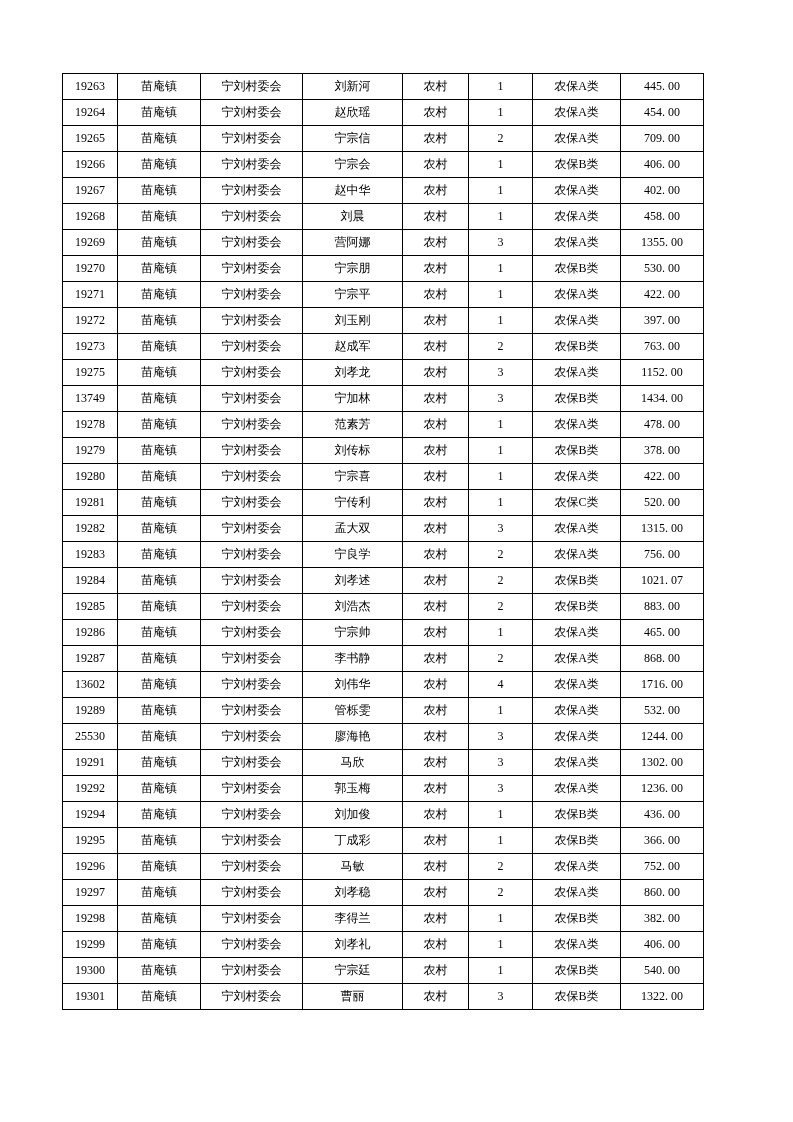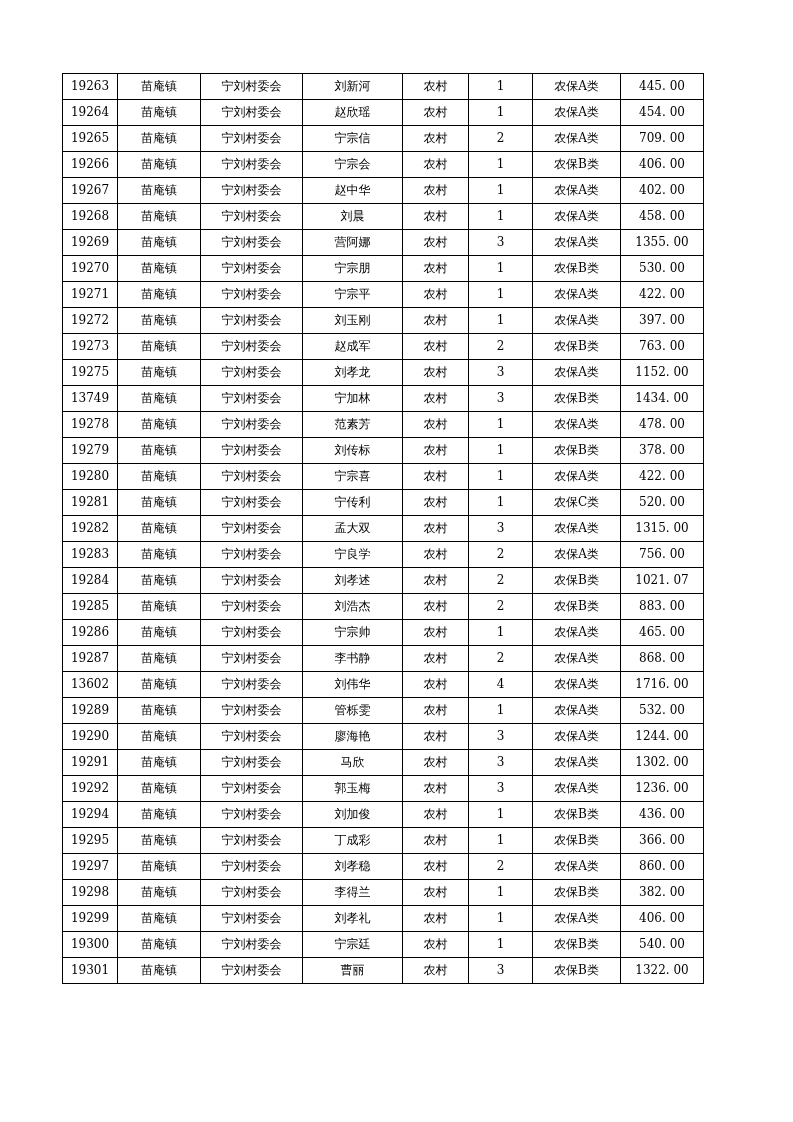--- a/index.html
+++ b/index.html
@@ -13,20 +13,21 @@
     background: #ffffff;
     position: relative;
     font-family: "DejaVu Serif", "Liberation Serif", serif;
     color: #000000;
   }
   .sheet {
     position: absolute;
     left: 62px;
     top: 73px;
     width: 641px;
+    font-family: Liberation Serif, serif;
   }
   table.data-table {
     border-collapse: collapse;
     table-layout: fixed;
     width: 641px;
   }
   table.data-table td {
     border: 1px solid #000000;
     height: 25px;
     padding: 0 2px;
@@ -307,21 +308,21 @@
     <td>19289</td>
     <td>苗庵镇</td>
     <td>宁刘村委会</td>
     <td>管栎雯</td>
     <td>农村</td>
     <td>1</td>
     <td>农保A类</td>
     <td>532. 00</td>
   </tr>
         <tr>
-    <td>19290</td>
+    <td>25530</td>
     <td>苗庵镇</td>
     <td>宁刘村委会</td>
     <td>廖海艳</td>
     <td>农村</td>
     <td>3</td>
     <td>农保A类</td>
     <td>1244. 00</td>
   </tr>
         <tr>
     <td>19291</td>
@@ -355,20 +356,30 @@
   </tr>
         <tr>
     <td>19295</td>
     <td>苗庵镇</td>
     <td>宁刘村委会</td>
     <td>丁成彩</td>
     <td>农村</td>
     <td>1</td>
     <td>农保B类</td>
     <td>366. 00</td>
+  </tr>
+        <tr>
+    <td>19296</td>
+    <td>苗庵镇</td>
+    <td>宁刘村委会</td>
+    <td>马敏</td>
+    <td>农村</td>
+    <td>2</td>
+    <td>农保A类</td>
+    <td>752. 00</td>
   </tr>
         <tr>
     <td>19297</td>
     <td>苗庵镇</td>
     <td>宁刘村委会</td>
     <td>刘孝稳</td>
     <td>农村</td>
     <td>2</td>
     <td>农保A类</td>
     <td>860. 00</td>

